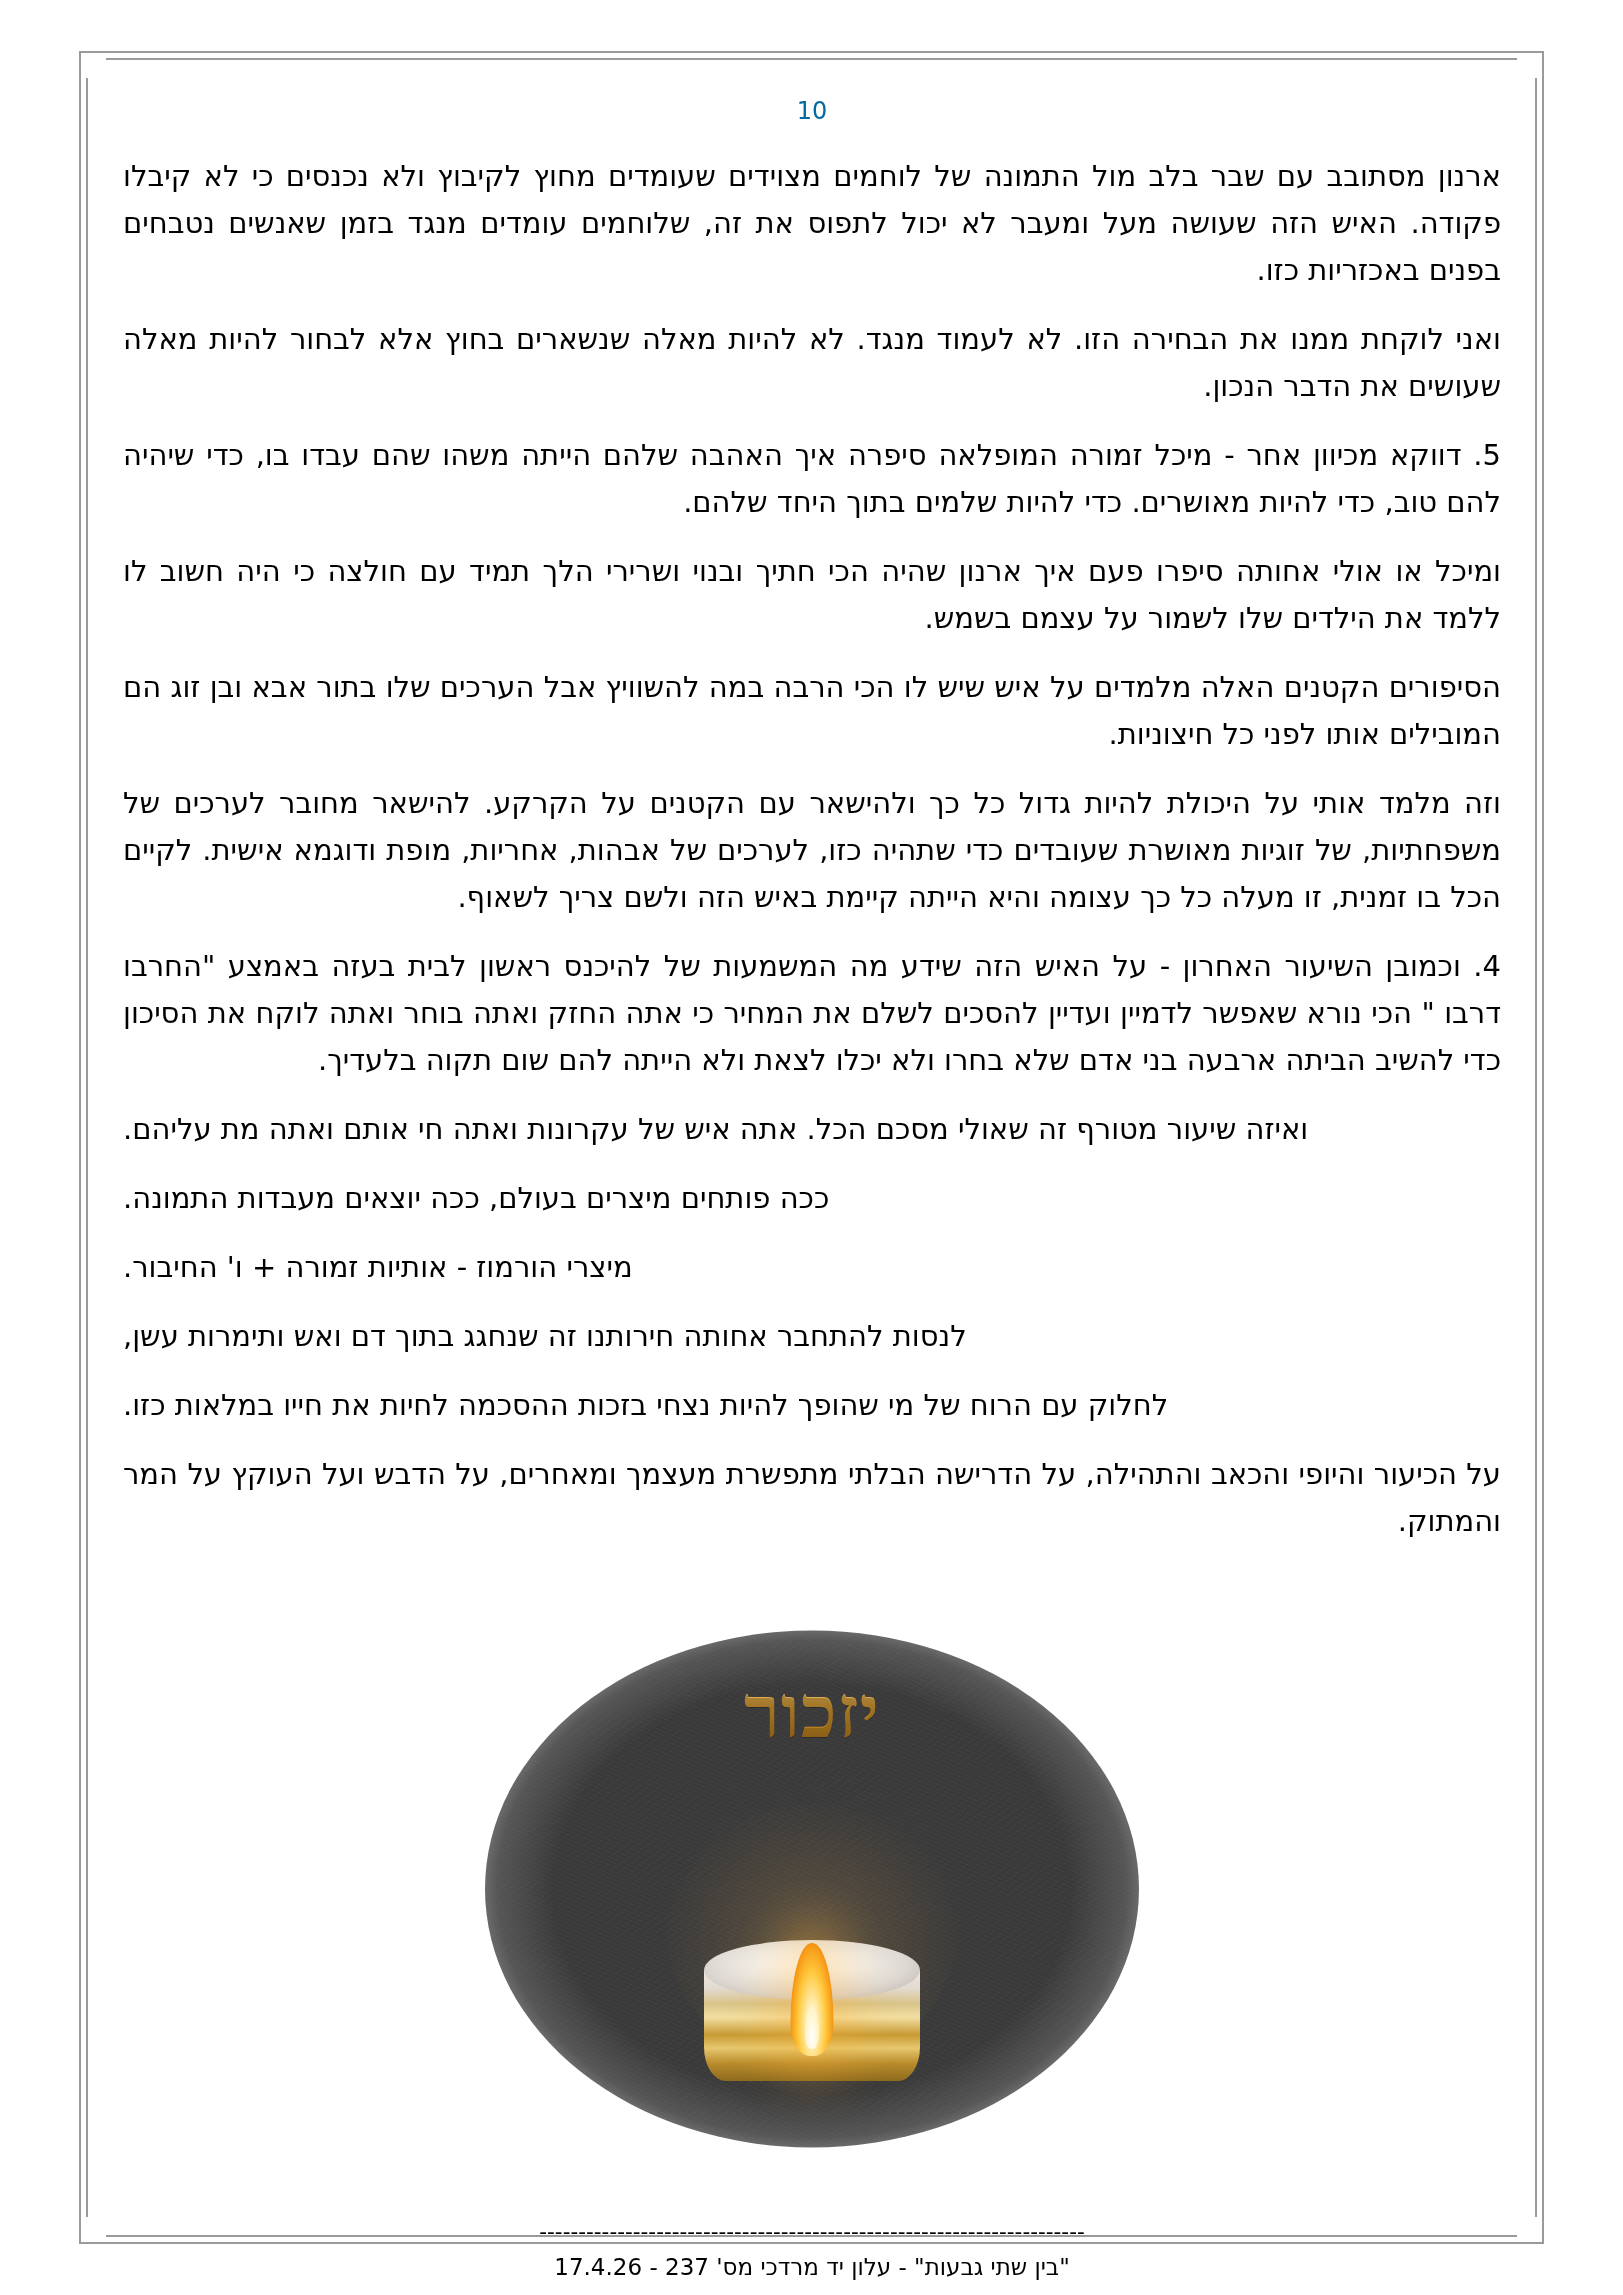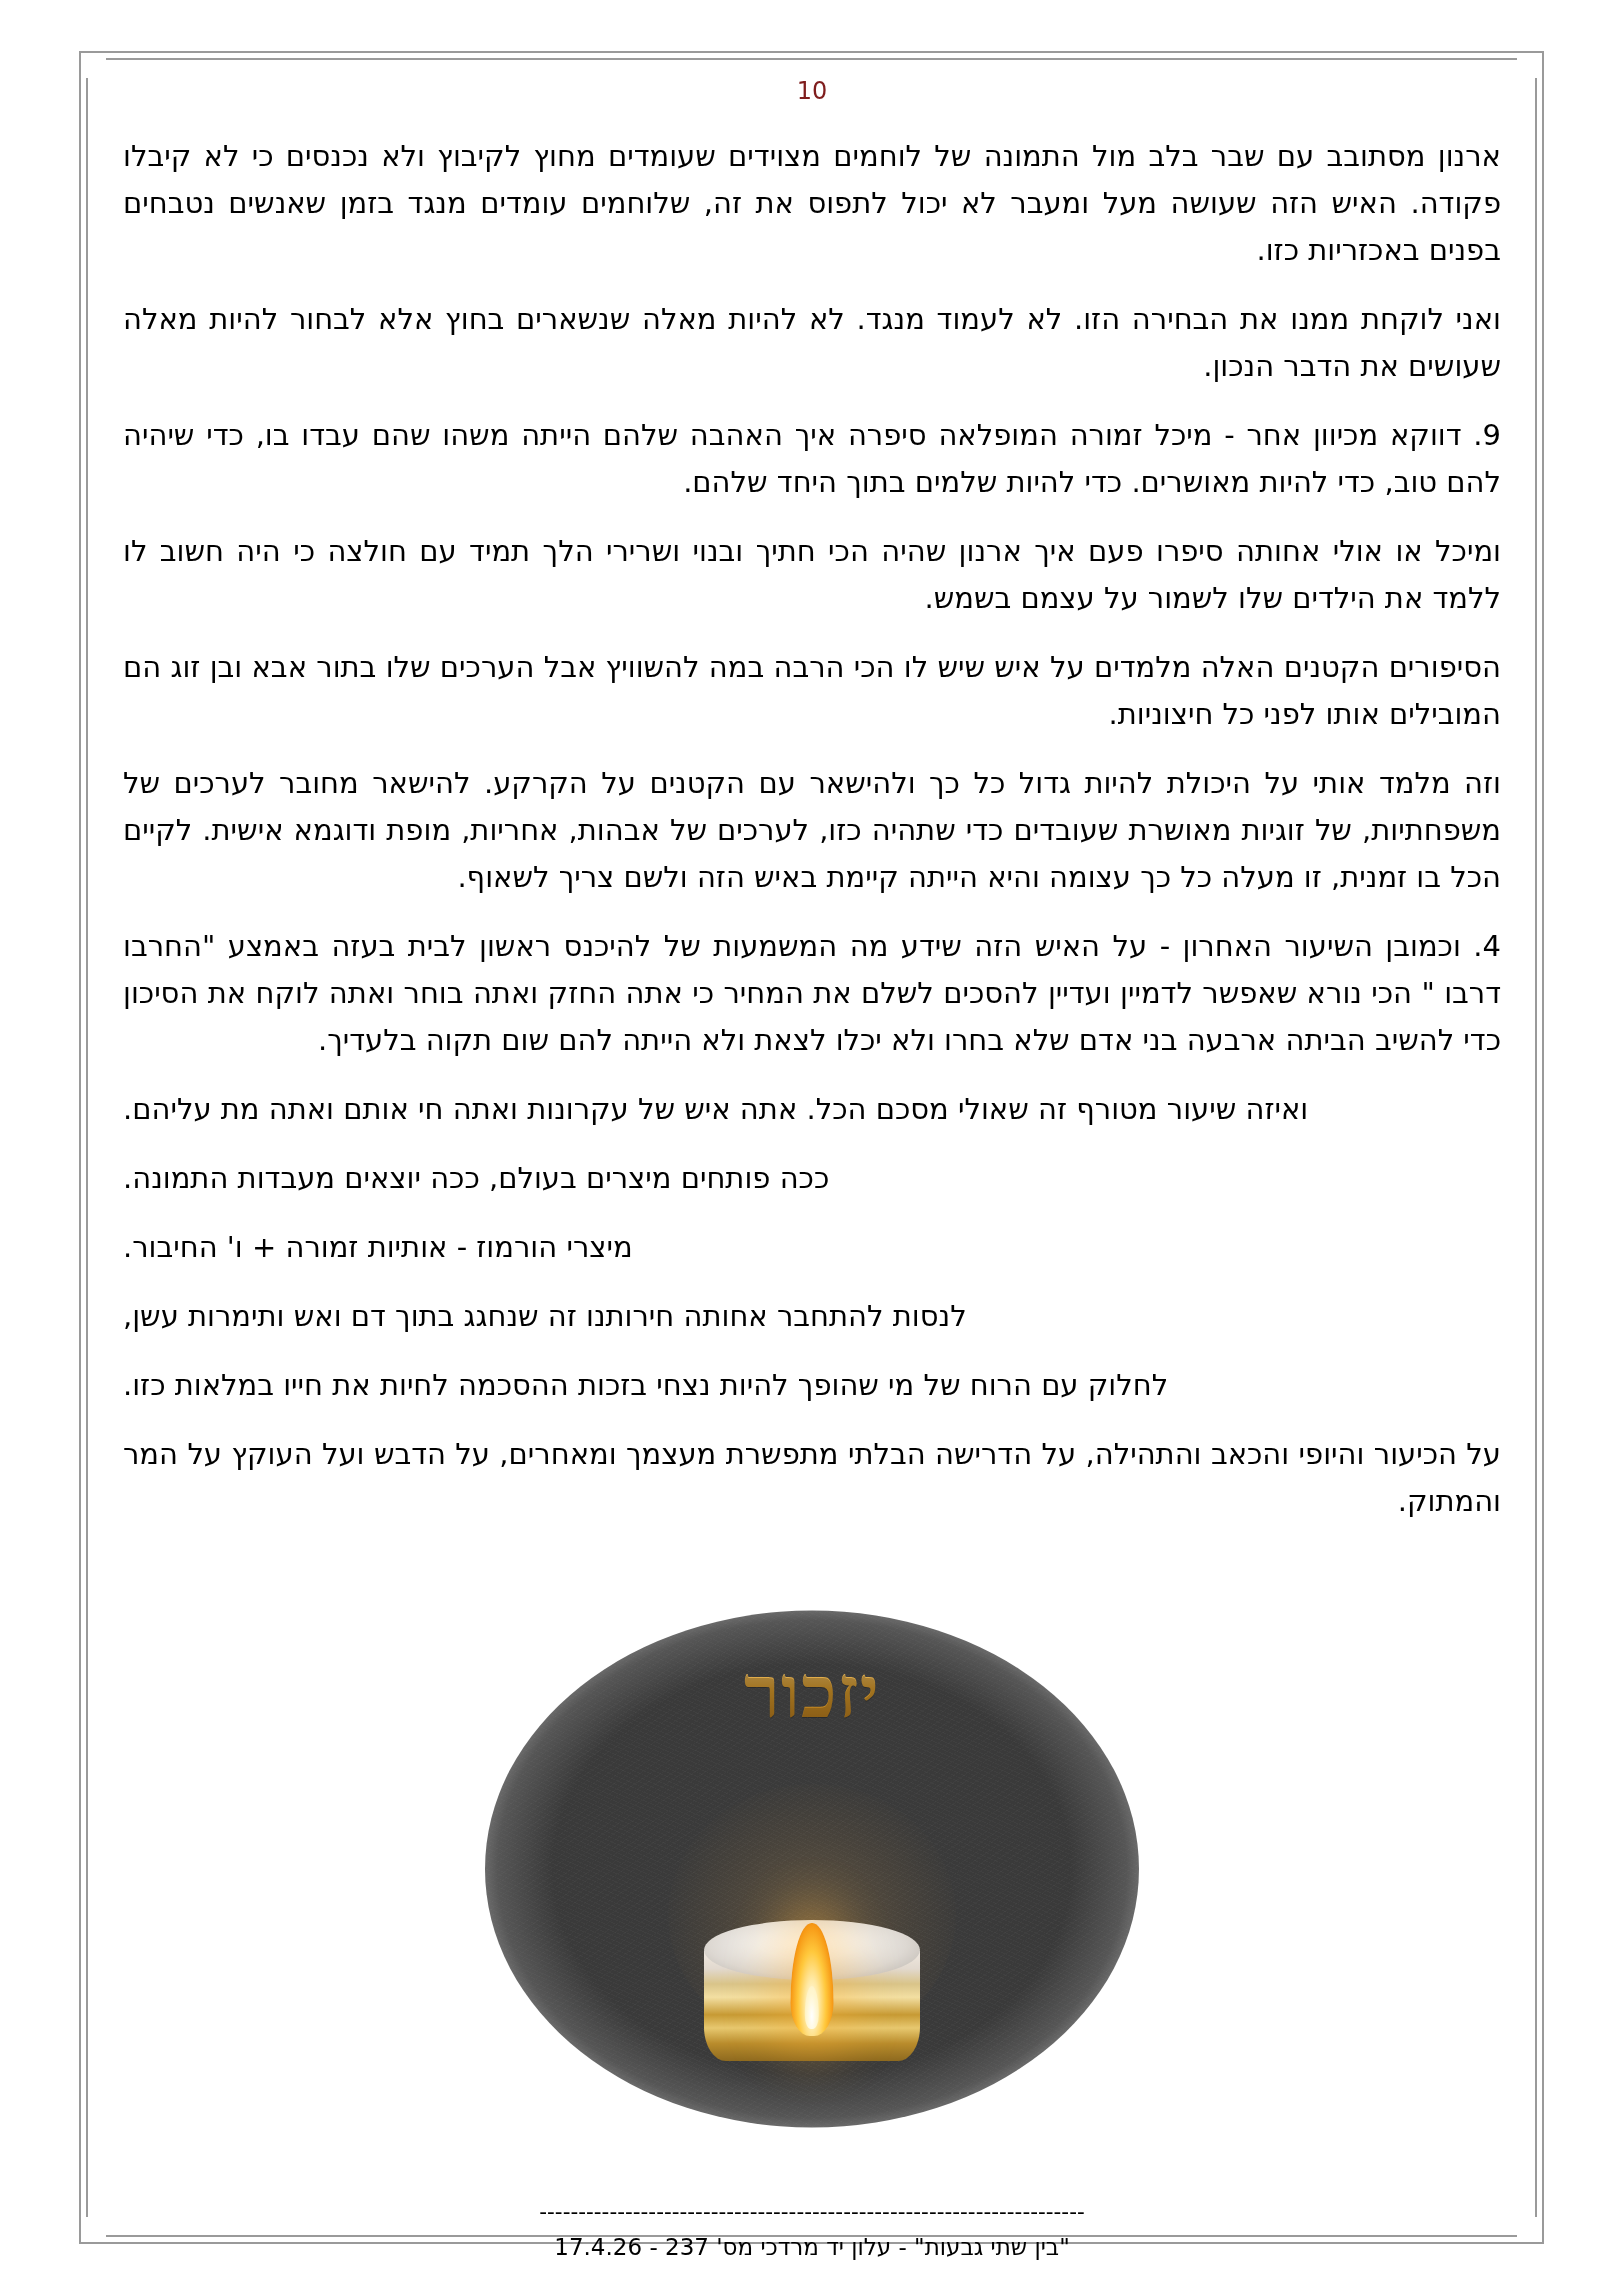--- a/index.html
+++ b/index.html
@@ -55,21 +55,22 @@
     width: 1378px;
     box-sizing: border-box;
   }
 
   .page-number {
     text-align: center;
     font-size: 24px;
     line-height: 1.2;
     direction: ltr;
     margin-bottom: 27.5px;
-    color: #7f1d1d;
+    color: #0369a1;
+    margin-top: 20px;
   }
 
   .para {
     font-size: 29px;
     line-height: 1.62;
     text-align: justify;
     margin: 0 0 22px 0;
     direction: rtl;
     unicode-bidi: plaintext;
   }
@@ -249,21 +250,21 @@
   <div class="corner bl"></div>
   <div class="corner br"></div>
 </div>
 
 <div class="content">
 
   <div class="page-number">10</div>
 
   <p class="para">ארנון מסתובב עם שבר בלב מול התמונה של לוחמים מצוידים שעומדים מחוץ לקיבוץ ולא נכנסים כי לא קיבלו פקודה. האיש הזה שעושה מעל ומעבר לא יכול לתפוס את זה, שלוחמים עומדים מנגד בזמן שאנשים נטבחים בפנים באכזריות כזו.</p>
   <p class="para">ואני לוקחת ממנו את הבחירה הזו. לא לעמוד מנגד. לא להיות מאלה שנשארים בחוץ אלא לבחור להיות מאלה שעושים את הדבר הנכון.</p>
-  <p class="para">9. דווקא מכיוון אחר - מיכל זמורה המופלאה סיפרה איך האהבה שלהם הייתה משהו שהם עבדו בו, כדי שיהיה להם טוב, כדי להיות מאושרים. כדי להיות שלמים בתוך היחד שלהם.</p>
+  <p class="para">5. דווקא מכיוון אחר - מיכל זמורה המופלאה סיפרה איך האהבה שלהם הייתה משהו שהם עבדו בו, כדי שיהיה להם טוב, כדי להיות מאושרים. כדי להיות שלמים בתוך היחד שלהם.</p>
   <p class="para">ומיכל או אולי אחותה סיפרו פעם איך ארנון שהיה הכי חתיך ובנוי ושרירי הלך תמיד עם חולצה כי היה חשוב לו ללמד את הילדים שלו לשמור על עצמם בשמש.</p>
   <p class="para">הסיפורים הקטנים האלה מלמדים על איש שיש לו הכי הרבה במה להשוויץ אבל הערכים שלו בתור אבא ובן זוג הם המובילים אותו לפני כל חיצוניות.</p>
   <p class="para">וזה מלמד אותי על היכולת להיות גדול כל כך ולהישאר עם הקטנים על הקרקע. להישאר מחובר לערכים של משפחתיות, של זוגיות מאושרת שעובדים כדי שתהיה כזו, לערכים של אבהות, אחריות, מופת ודוגמא אישית. לקיים הכל בו זמנית,  זו מעלה כל כך עצומה והיא הייתה קיימת באיש הזה ולשם צריך לשאוף.</p>
   <p class="para">4. וכמובן השיעור האחרון - על האיש הזה שידע מה המשמעות של להיכנס ראשון לבית בעזה באמצע "החרבו דרבו " הכי נורא שאפשר לדמיין  ועדיין להסכים לשלם את המחיר כי אתה החזק ואתה בוחר ואתה לוקח את הסיכון כדי להשיב הביתה ארבעה בני אדם שלא בחרו ולא יכלו לצאת ולא הייתה להם שום תקוה בלעדיך.</p>
   <p class="para center">ואיזה שיעור מטורף זה שאולי מסכם הכל. אתה איש של עקרונות ואתה חי אותם ואתה מת עליהם.</p>
   <p class="para center">ככה פותחים מיצרים בעולם, ככה יוצאים מעבדות התמונה.</p>
   <p class="para center">מיצרי הורמוז - אותיות זמורה + ו' החיבור.</p>
   <p class="para center">לנסות להתחבר אחותה חירותנו זה שנחגג בתוך דם ואש ותימרות עשן,</p>
   <p class="para center">לחלוק עם הרוח של מי שהופך להיות נצחי בזכות ההסכמה לחיות את חייו במלאות כזו.</p>
   <p class="para last">על הכיעור והיופי והכאב והתהילה,  על הדרישה הבלתי מתפשרת מעצמך ומאחרים, על הדבש ועל העוקץ על המר והמתוק.</p>

